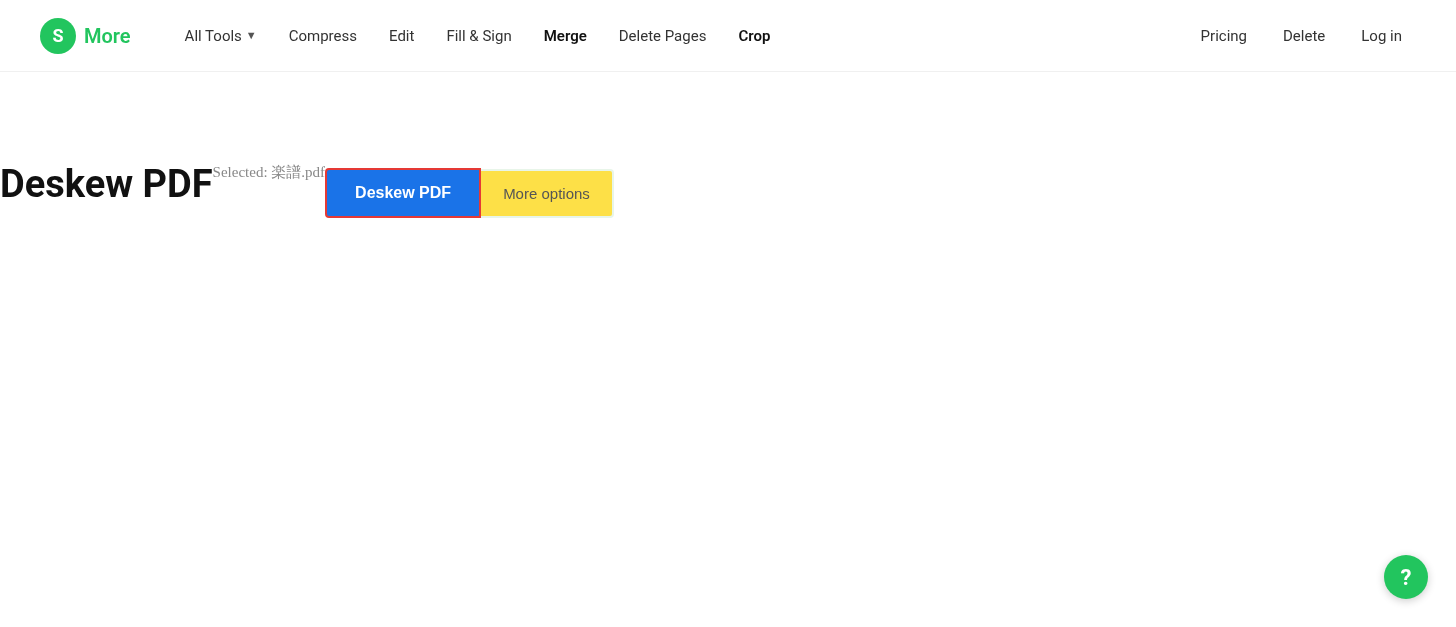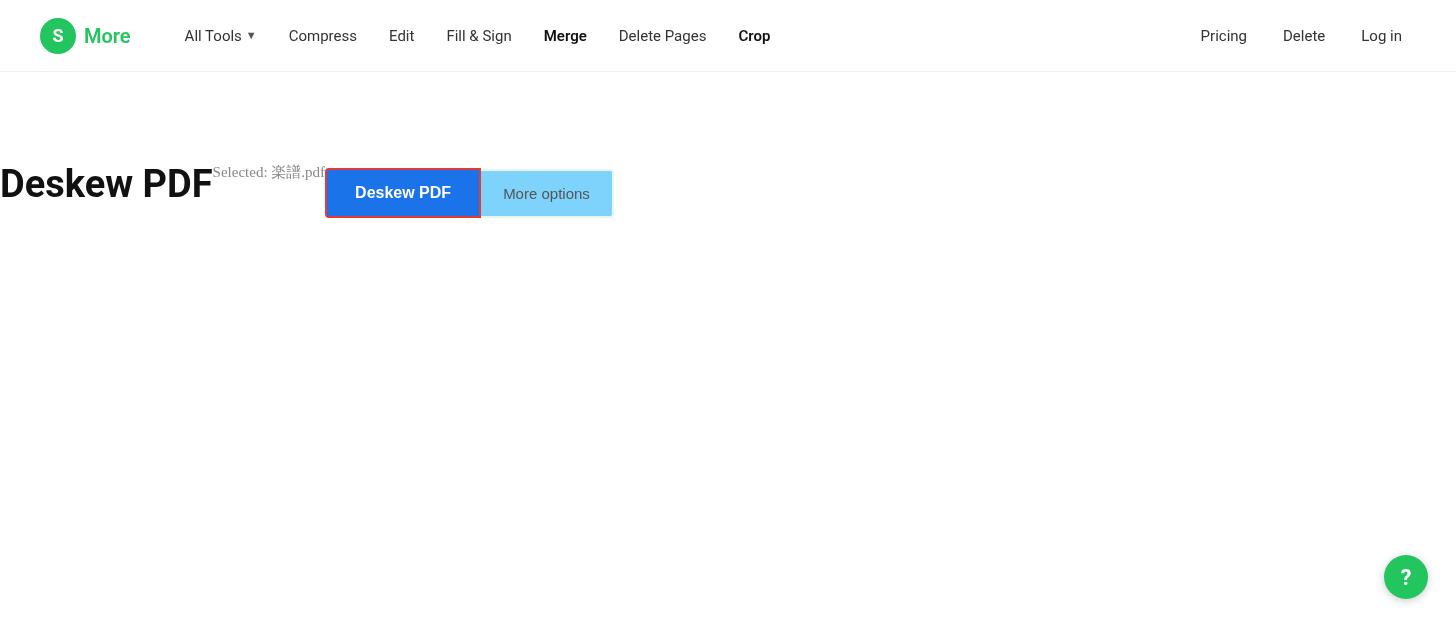--- a/index.html
+++ b/index.html
@@ -142,21 +142,21 @@
       padding: 14px 28px;
       font-size: 16px;
       font-weight: 700;
       cursor: pointer;
       border-radius: 4px 0 0 4px;
       outline: none;
       white-space: nowrap;
     }
 
     .btn-more-options {
-      background: #7dd3fc;
+      background: #fde047;
       color: #555;
       border: none;
       border-top: 2px solid #e8f5e9;
       border-bottom: 2px solid #e8f5e9;
       border-right: 2px solid #e8f5e9;
       padding: 14px 22px;
       font-size: 15px;
       cursor: pointer;
       border-radius: 0 4px 4px 0;
       white-space: nowrap;

